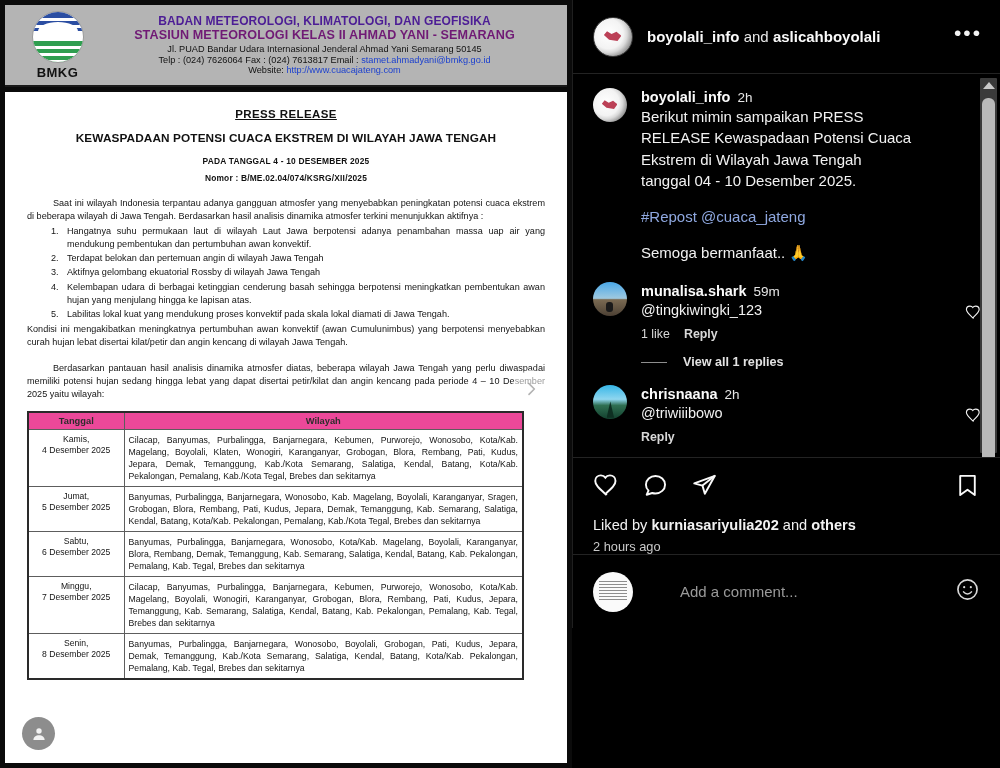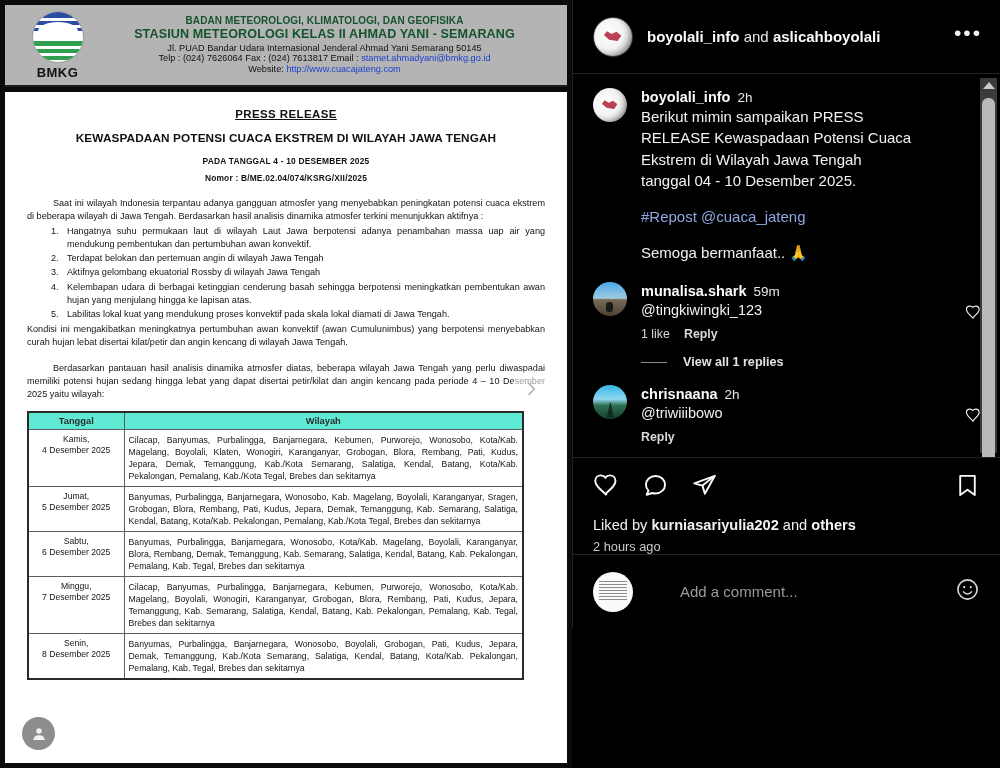--- a/index.html
+++ b/index.html
@@ -37,22 +37,22 @@
   .logo-circle .sky b { position:absolute; left:0; width:100%; height:3px; background:#ffffff; display:block; }
   .logo-circle .cloud {
     position:absolute; left:10%; top:20%; width:80%; height:38%;
     background:#ffffff; border-radius:50% 50% 40% 40%;
   }
   .logo-circle .sea { position:absolute; left:0; bottom:0; width:100%; height:42%; background:#2f9e4f; }
   .logo-circle .sea b { position:absolute; left:0; width:100%; height:3px; background:#ffffff; display:block; }
   .logo-text { font-size:13px; font-weight:bold; color:#111; letter-spacing:.5px; margin-top:2px; }
 
   .org-block { flex:1; text-align:center; padding-right:28px; line-height:1.18; }
-  .org-l1 { font-size:10px; font-weight:bold; color:#14532d; letter-spacing:.1px; }
-  .org-l2 { font-size:12.6px; font-weight:bold; color:#14532d; letter-spacing:.1px; }
+  .org-l1 { font-size:12px; font-weight:bold; color:#4c1d95; letter-spacing:.1px; }
+  .org-l2 { font-size:12.6px; font-weight:bold; color:#701a75; letter-spacing:.1px; }
   .org-l3 { font-size:9.2px; color:#111; margin-top:1px; }
   .org-l4 { font-size:9.2px; color:#111; }
   .org-l5 { font-size:9.2px; color:#111; }
   .lnk { color:#1a3fcf; }
 
   .doc-page {
     position:absolute; left:5px; top:92px; width:562px; height:671px;
     background:#ffffff;
     padding: 16px 22px 0 22px;
     overflow:hidden;
@@ -68,21 +68,21 @@
   }
   .para2 { margin-top:13px; }
   ol.points { margin:2px 0 0 34px; padding:0; }
   ol.points li { font-size:9.1px; color:#141414; line-height:1.45; text-align:justify; padding-left:6px; margin-top:1px;}
 
   table.wil {
     margin-top:10px; width:497px; border-collapse:collapse;
     table-layout:fixed; border:2px solid #2a2a2a;
   }
   table.wil th {
-    background:#5eead4; color:#2d2d2d; font-size:9.3px; font-weight:bold;
+    background:#ec4899; color:#2d2d2d; font-size:9.3px; font-weight:bold;
     border:1px solid #5d5d5d; padding:3px 2px; text-align:center;
   }
   table.wil td { border:1px solid #5d5d5d; vertical-align:top; padding:4px 4px; color:#141414; }
   td.tgl { width:96px; text-align:center; font-size:8.6px; line-height:1.35; }
   td.wly { font-size:8.7px; line-height:1.38; text-align:justify; }
 
   .next-btn {
     position:absolute; right:22px; top:370px; width:38px; height:38px;
     border-radius:50%; background:rgba(255,255,255,.55);
     display:flex; align-items:center; justify-content:center;

